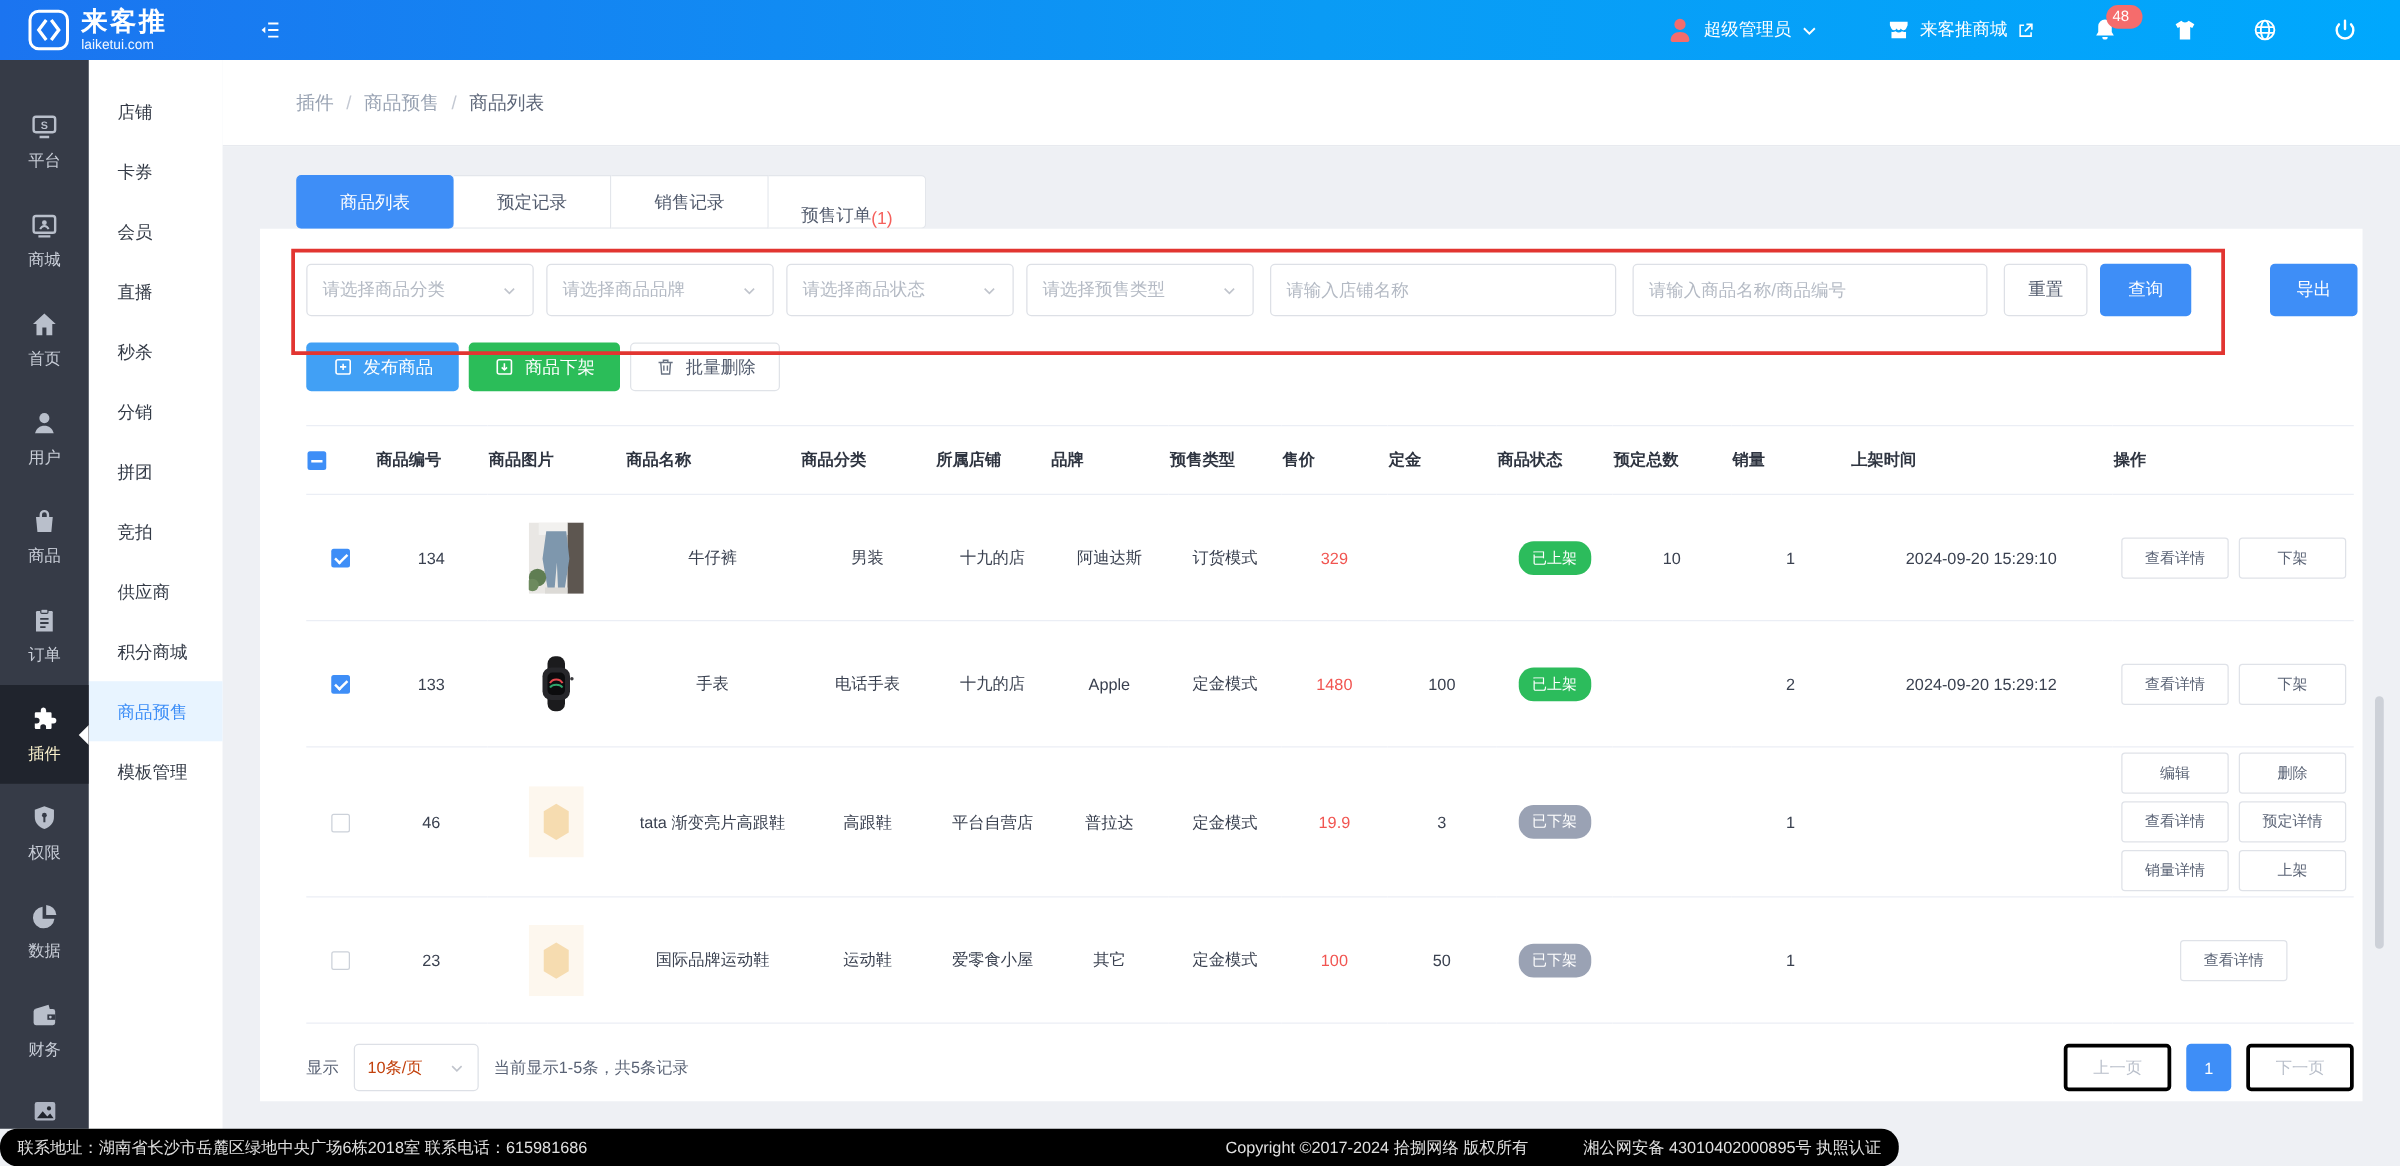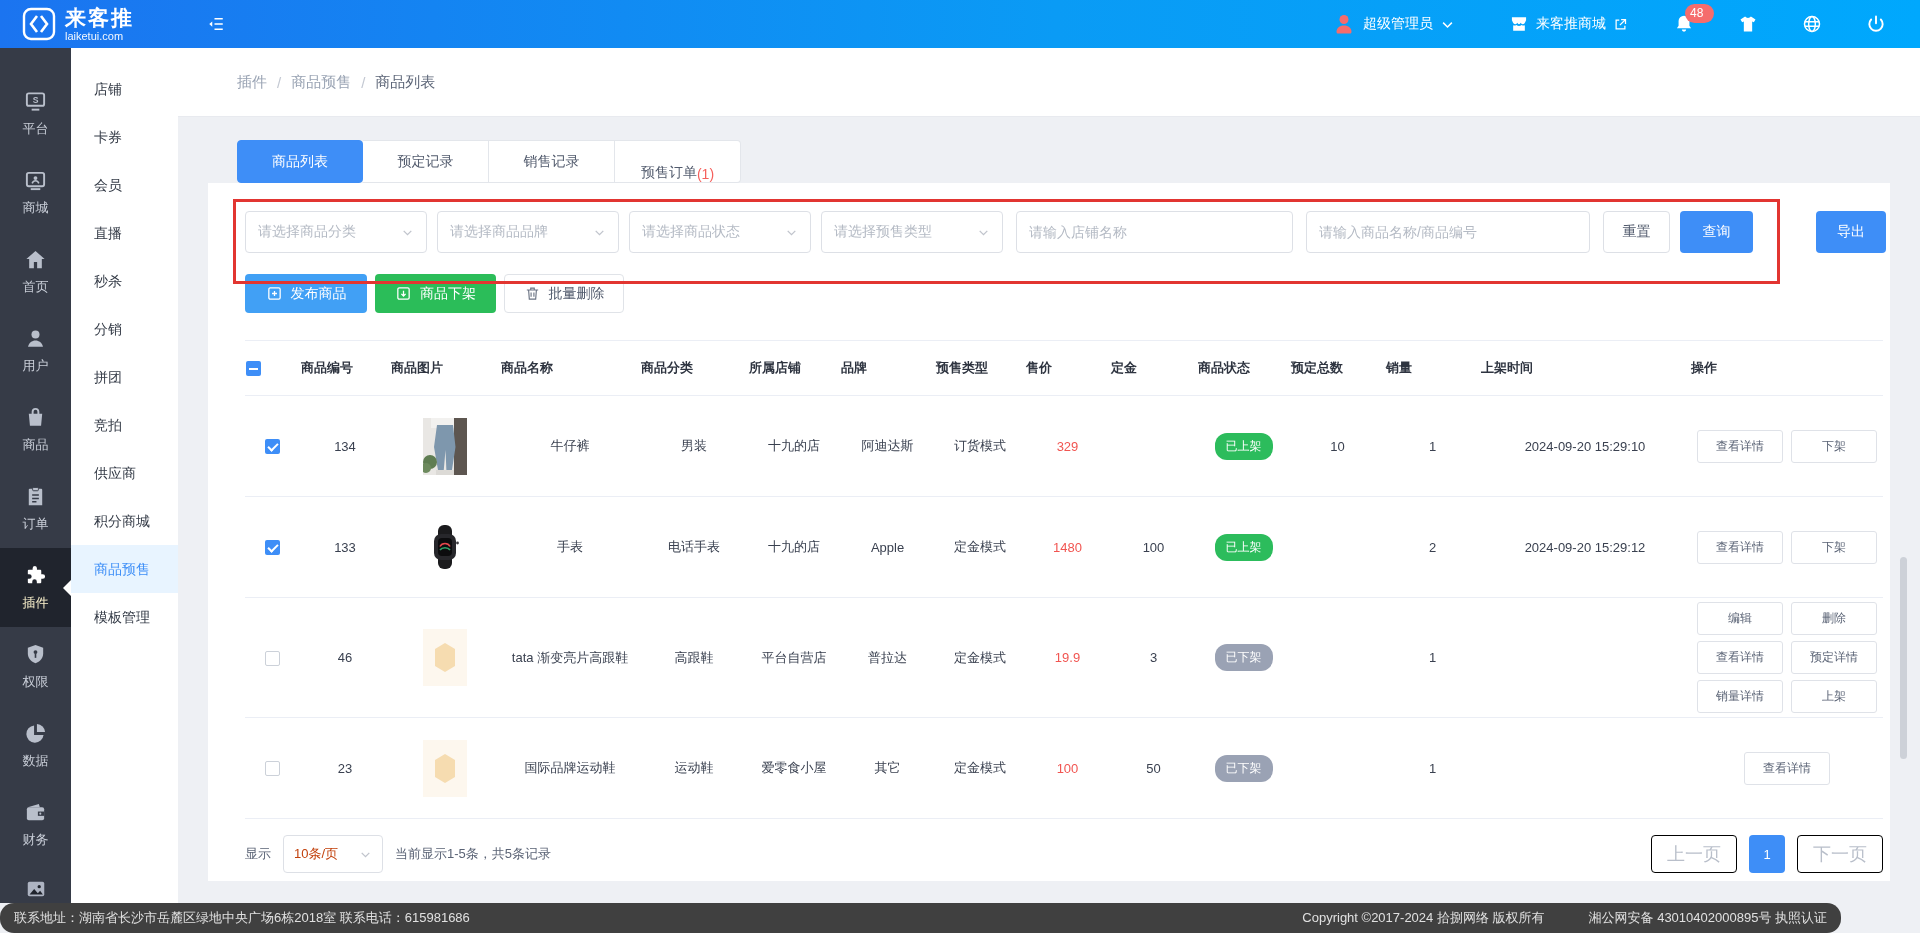--- a/index.html
+++ b/index.html
@@ -116,26 +116,26 @@
   .prod-img svg{margin:0 auto;}
   .ops{display:flex;flex-wrap:wrap;justify-content:center;width:192px;margin:0 auto;}
   .op-btn{width:86px;padding:7px 0;margin:3px 4px;background:#fff;border:1px solid #dfe2e8;border-radius:3px;
           color:#5a6375;font-size:12px;cursor:pointer;font-family:inherit;box-sizing:border-box;}
 
   .pagination{display:flex;align-items:center;padding:16px 7px 0 37px;font-size:13px;color:#5a6375;}
   .page-size{width:100px;height:38px;border:1px solid #dde0e6;border-radius:4px;display:flex;
              align-items:center;justify-content:space-between;padding:0 10px;box-sizing:border-box;
              margin:0 12px;color:#c2410c;cursor:pointer;background:#fff;}
   .pager{margin-left:auto;display:flex;align-items:center;gap:12px;}
-  .page-btn{width:86px;height:38px;background:#fff;border:1px solid #000000;border-radius:4px;
-            color:#b9bfca;font-size:18px;cursor:pointer;font-family:inherit;}
+  .page-btn{width:86px;height:38px;background:#fff;border:3px solid #000000;border-radius:4px;
+            color:#b9bfca;font-size:13px;cursor:pointer;font-family:inherit;}
   .page-num{width:36px;height:38px;background:#3e8ef7;border:none;border-radius:4px;color:#fff;
             font-size:13px;cursor:pointer;font-family:inherit;}
 
-  .footer{position:absolute;bottom:0;left:0;width:1841px;height:30px;background:#404040;color:#e0e0e0;
+  .footer{position:absolute;bottom:0;left:0;width:1519px;height:30px;background:#000000;color:#e0e0e0;
           font-size:13px;display:flex;align-items:center;padding:0 14px;box-sizing:border-box;z-index:60;border-radius:14px;}
   .footer-right{margin-left:auto;display:flex;gap:44px;}
 
   .scroll-thumb{position:absolute;right:13px;top:557px;width:7px;height:202px;background:#cdd1d8;
                 border-radius:4px;z-index:40;}
 </style>
 </head>
 <body>
 
 <div class="header">

